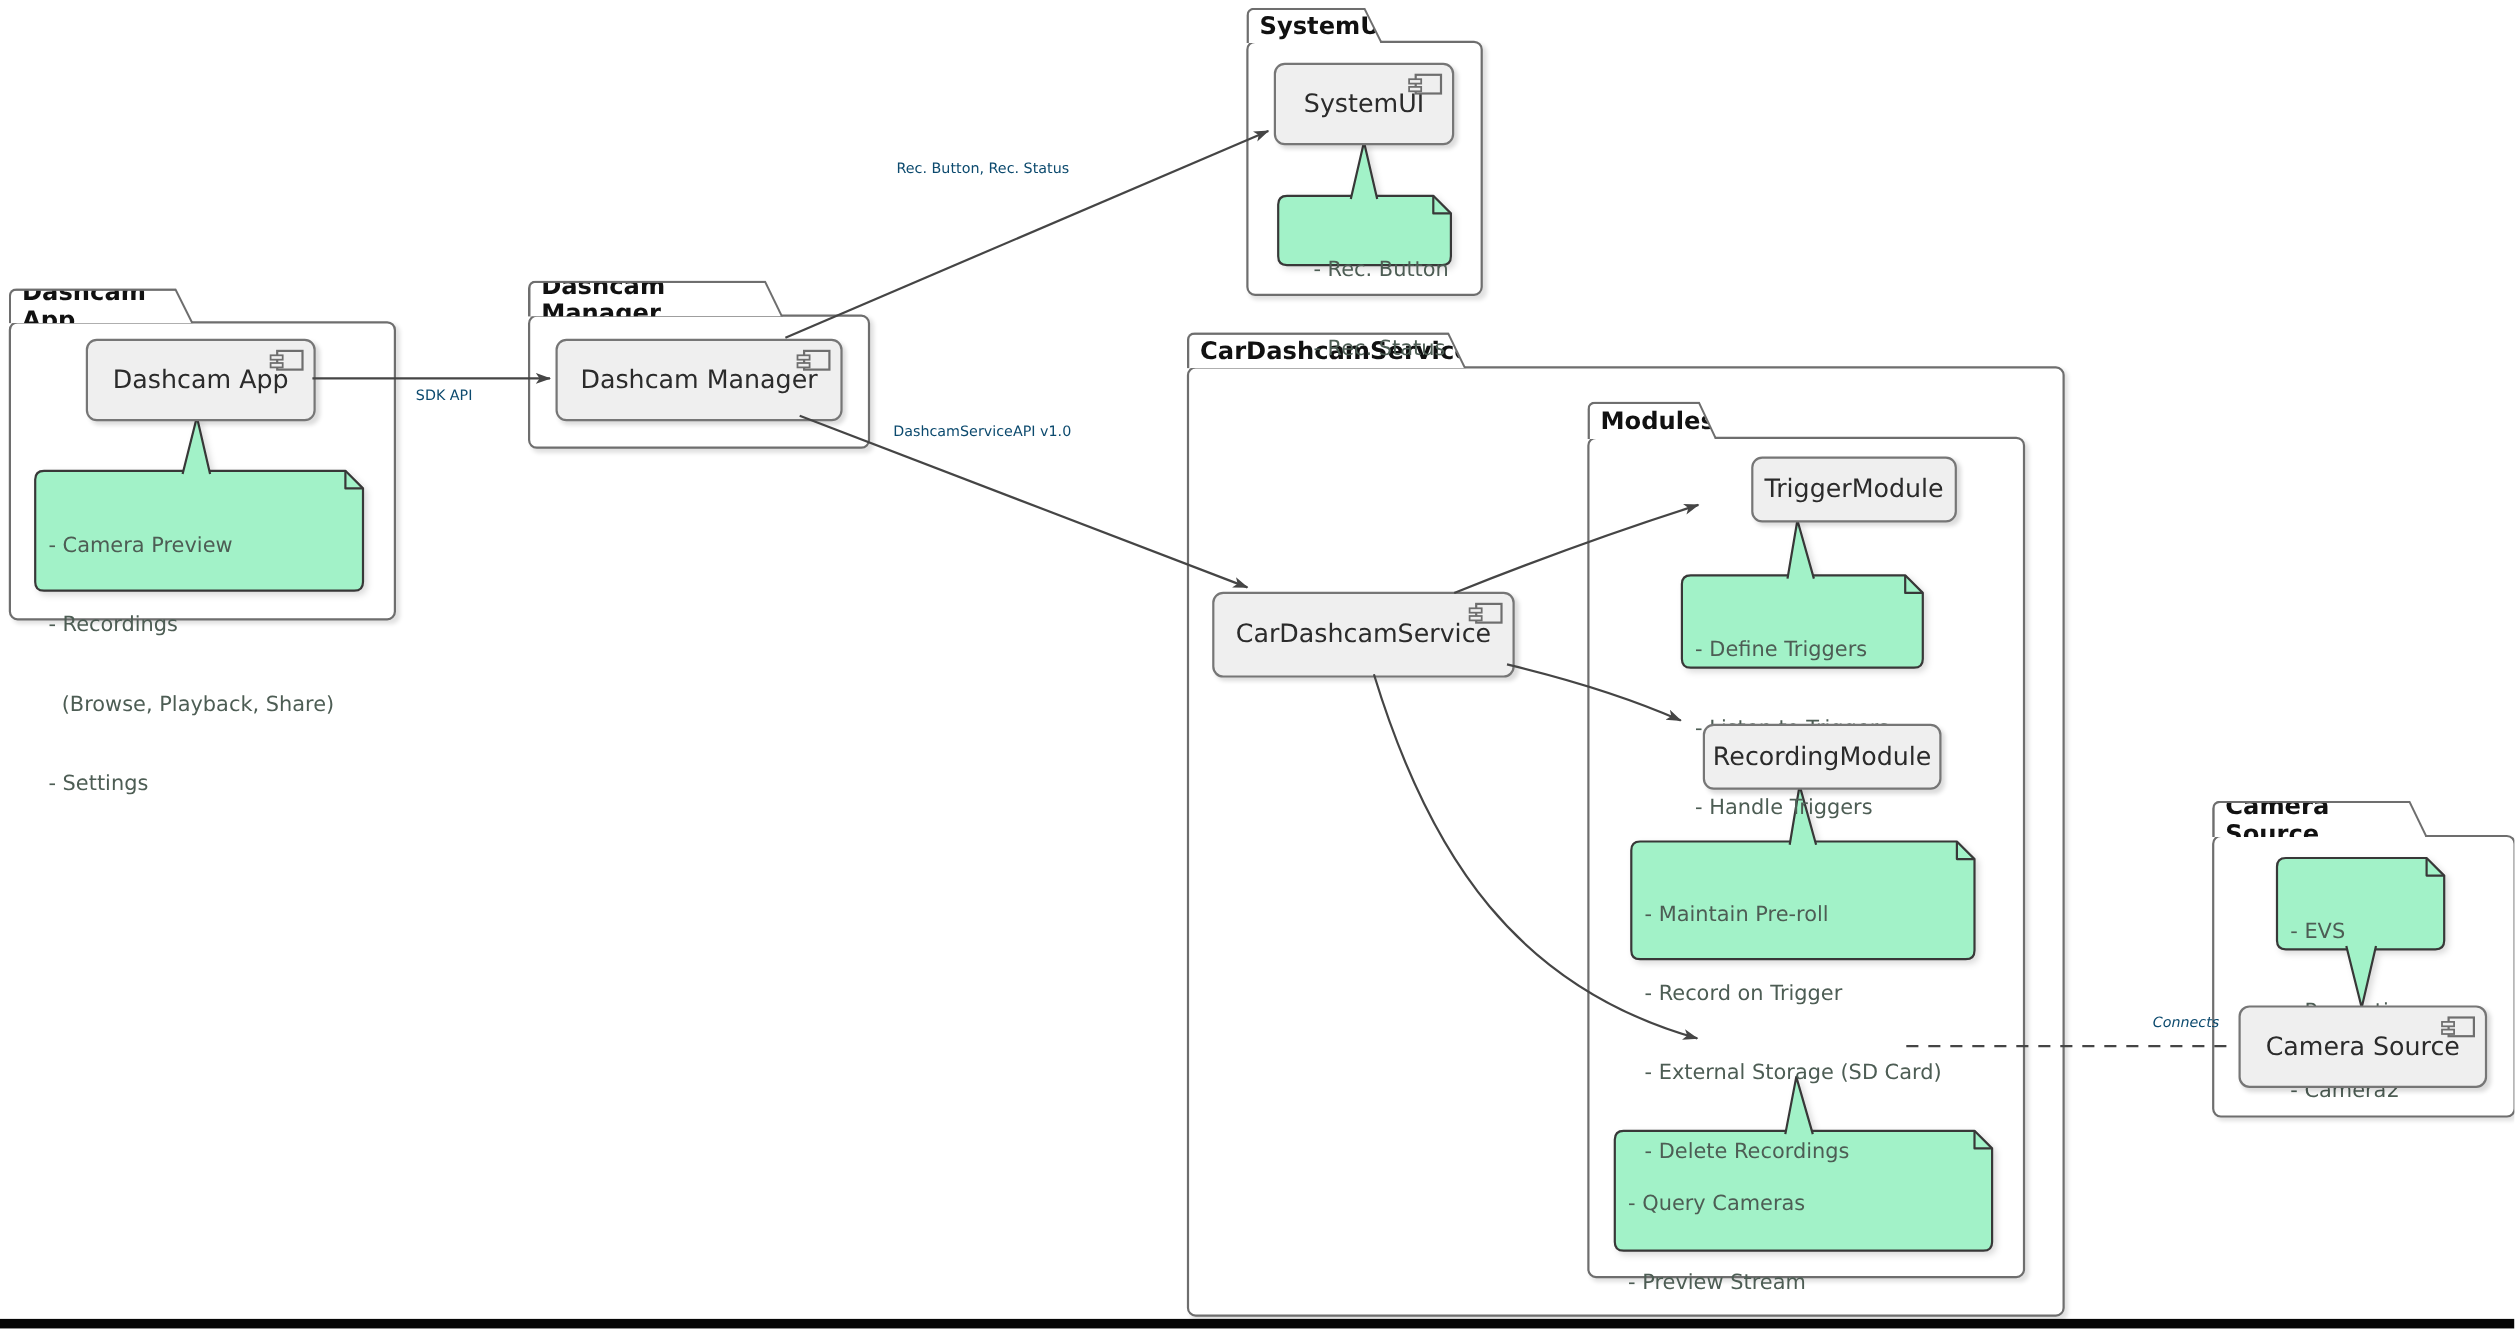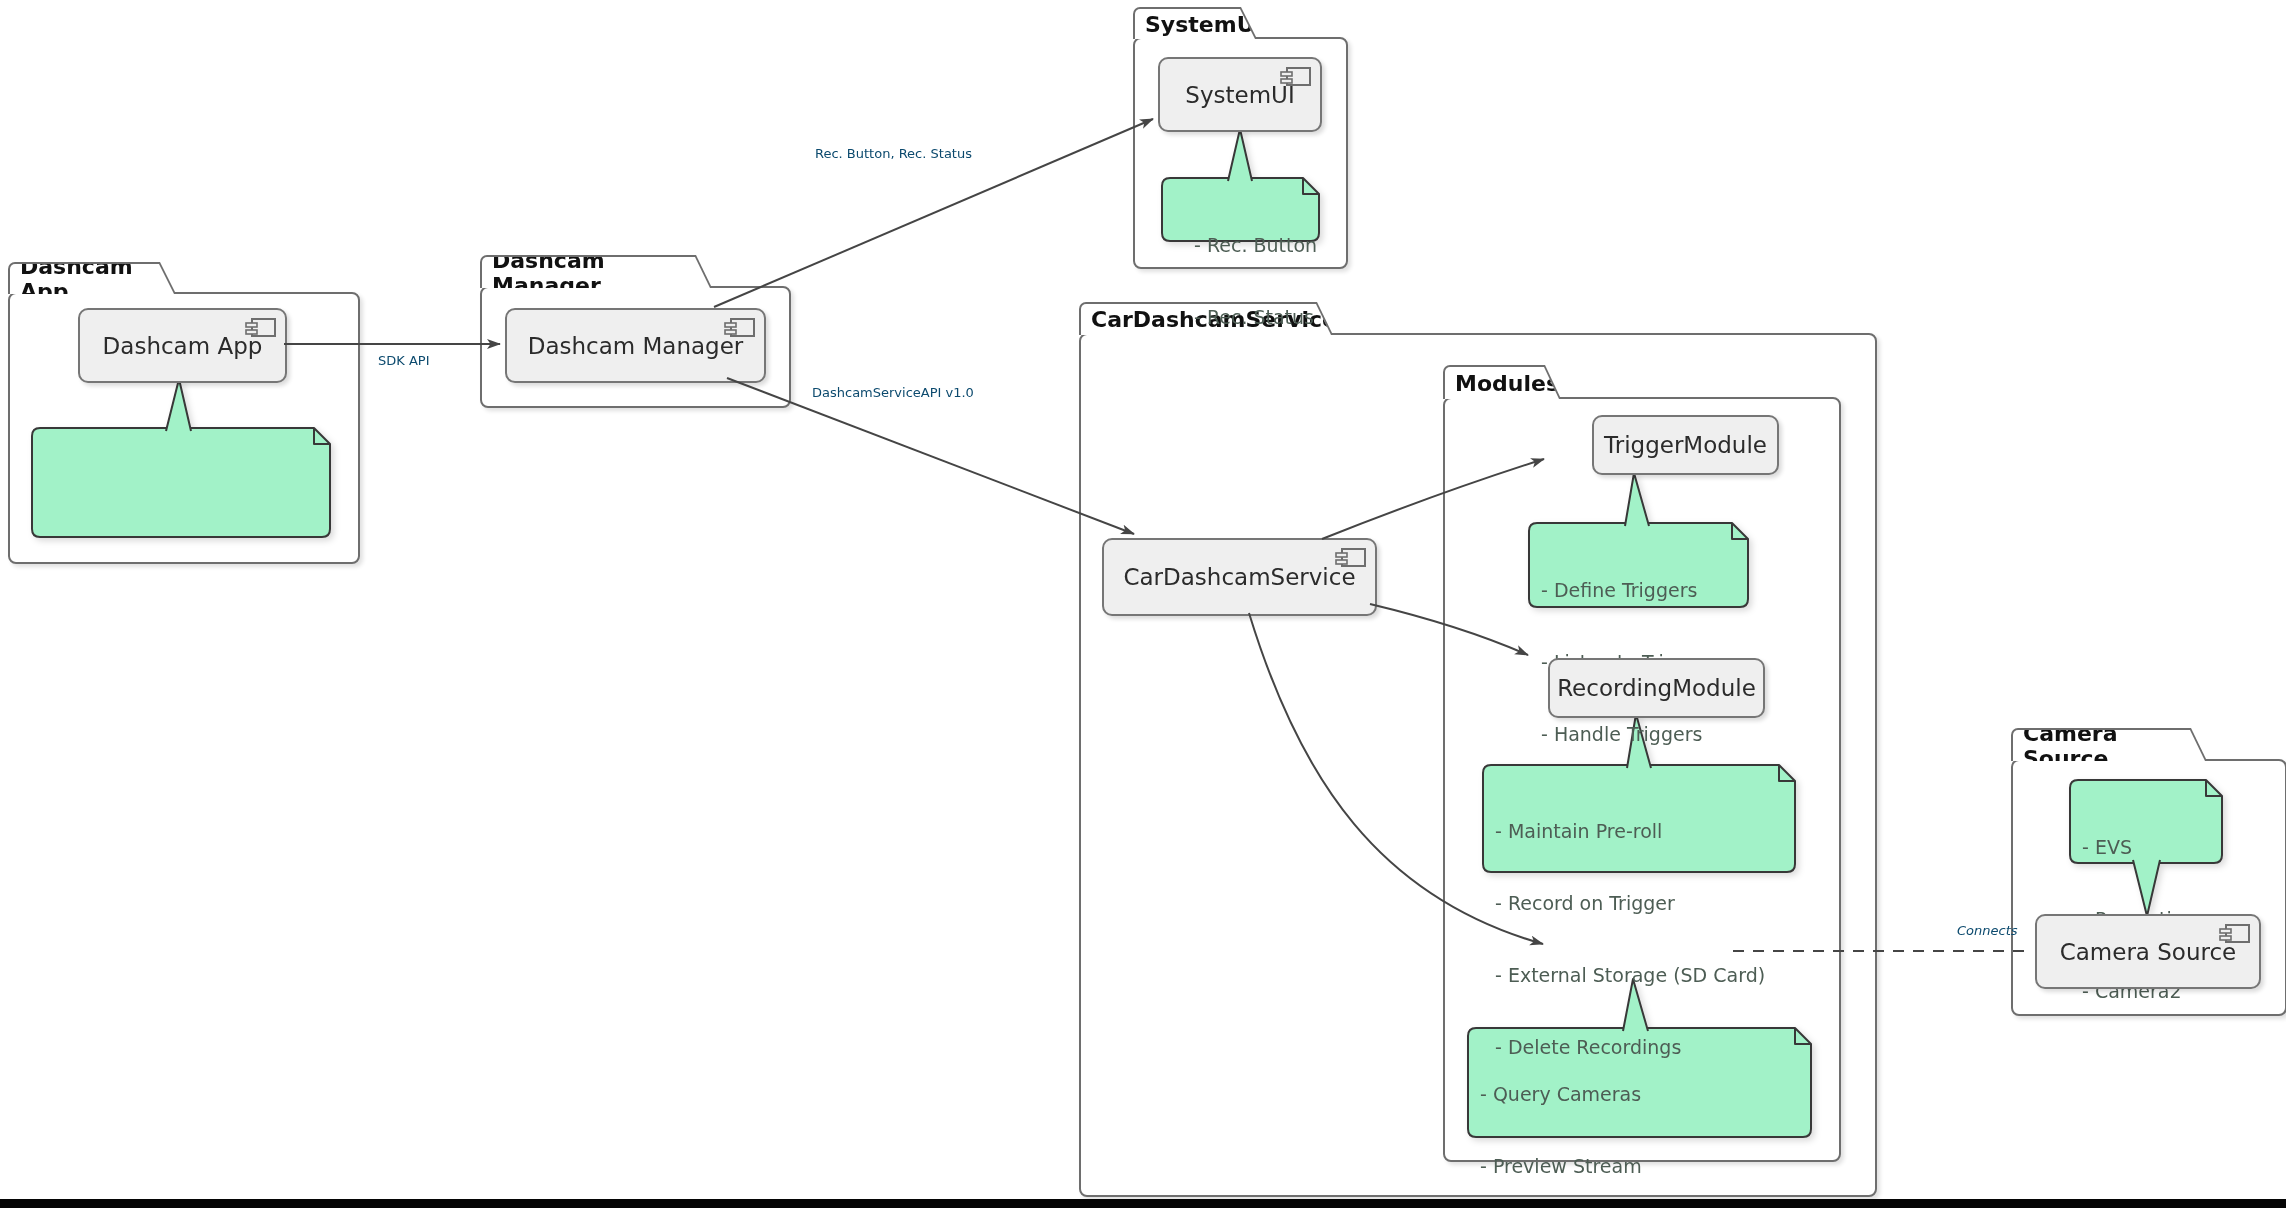--- a/index.html
+++ b/index.html
@@ -94,20 +94,26 @@
 
       <path d="M 166,431 L 179,379 L 191,431"></path>
       <path d="M 1228,181 L 1240,129 L 1252,181"></path>
       <path d="M 1625,526 L 1634,473 L 1649,526"></path>
       <path d="M 1627,768 L 1636,714 L 1651,768"></path>
       <path d="M 1623,1031 L 1633,979 L 1648,1031"></path>
       <path d="M 2133,860 L 2147,916 L 2160,860"></path>
     </g>
   </svg>
 
+  <div class="note-text layer-html" style="left:44px;top:436px;position:absolute;">
+    <div>- Camera Preview</div>
+    <div>- Recordings</div>
+    <div>  (Browse, Playback, Share)</div>
+    <div>- Settings</div>
+  </div>
   <div class="note-text layer-html" style="left:1174px;top:185px;position:absolute;margin-left:20px;">
     <div>- Rec. Button</div>
     <div>- Rec. Status</div>
   </div>
   <div class="note-text layer-html" style="left:1541px;top:530px;position:absolute;">
     <div>- Define Triggers</div>
     <div>- Listen to Triggers</div>
     <div>- Handle Triggers</div>
   </div>
   <div class="note-text layer-html" style="left:1495px;top:771px;position:absolute;">

